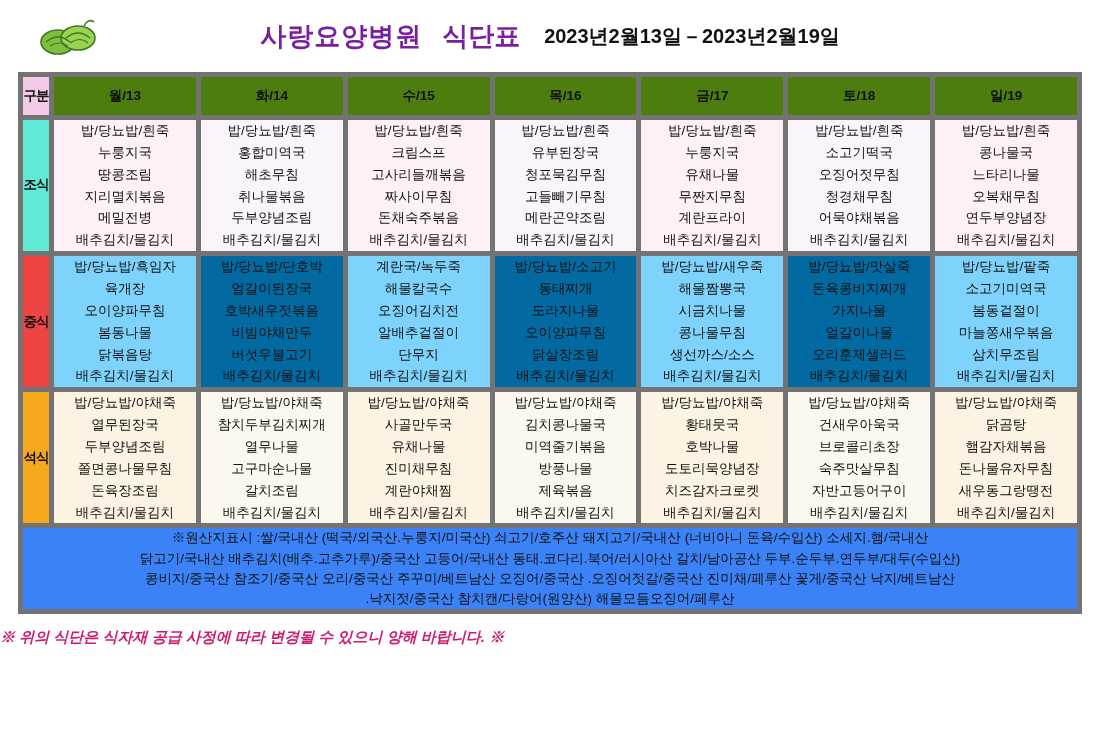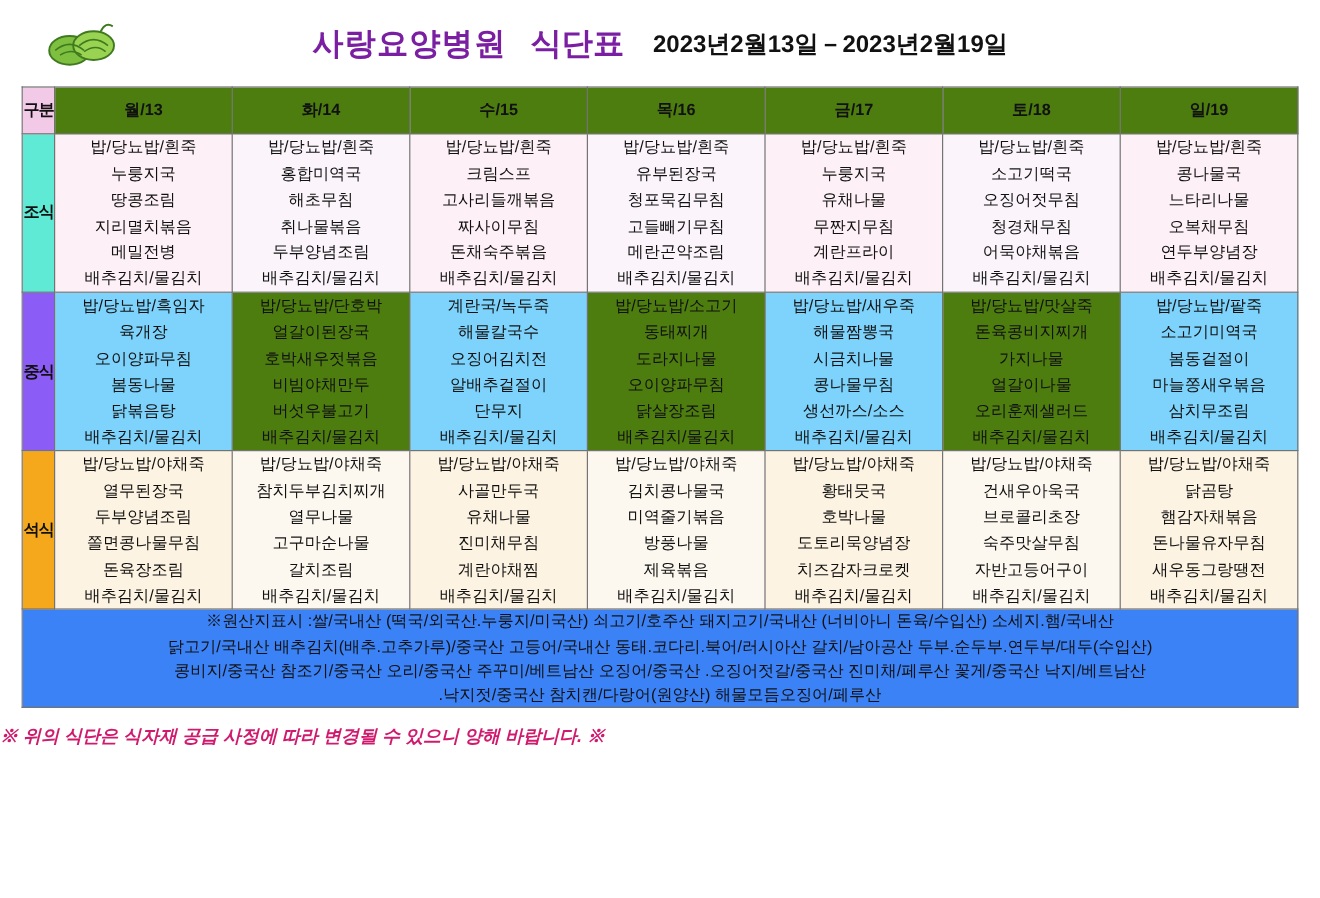--- a/index.html
+++ b/index.html
@@ -47,21 +47,21 @@
     margin-left:10px;
   }
   
   table.menu{
     border-collapse:collapse;
     width:1064px;
     margin:0 auto;
     table-layout:fixed;
   }
   table.menu td, table.menu th{
-    border:1px solid #737373;
+    border:5px solid #737373;
     padding:0;
     text-align:center;
     vertical-align:middle;
     font-size:13.5px;
     color:#111;
   }
   thead th{
     background:#4d7c0f;
     height:38px;
     font-size:17px;
@@ -76,35 +76,35 @@
   }
   .rowlabel{
     width:26px;
     font-weight:bold;
     font-size:16px;
     line-height:1.05;
     letter-spacing:-1px;
     color:#111;
   }
   .rl-breakfast{background:#5eead4;}
-  .rl-lunch{background:#8b5cf6;}
+  .rl-lunch{background:#ef4444;}
   .rl-dinner{background:#f5a81c;}
 
   .cell{
     padding:5px 2px 6px 2px;
     line-height:1.62;
     font-size:13.5px;
   }
   .cell div{white-space:nowrap;}
   
   .bg-breakfast{background:#fdf0f6;}
   .bg-lunch{background:#7dd3fc;}
   .bg-dinner{background:#fdf3e2;}
   .bg-breakfast-alt{background:#fbf5fb;}
-  .bg-lunch-alt{background:#4d7c0f;}
+  .bg-lunch-alt{background:#0369a1;}
   .bg-dinner-alt{background:#fdf8ef;}
 
   .origin{
     background:#3b82f6;
     font-size:12.5px;
     line-height:1.5;
     padding:5px 6px 6px 6px;
     text-align:center;
     color:#111;
   }

